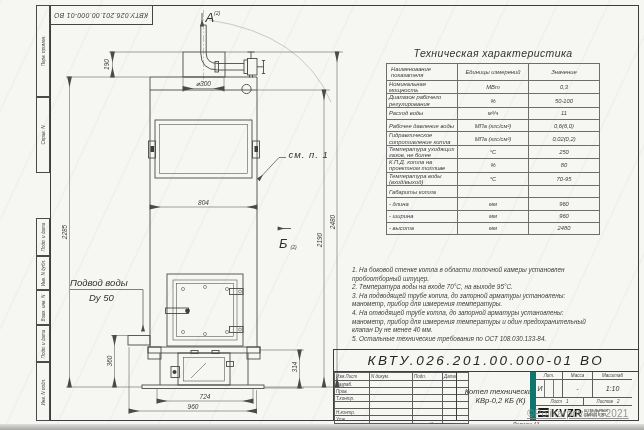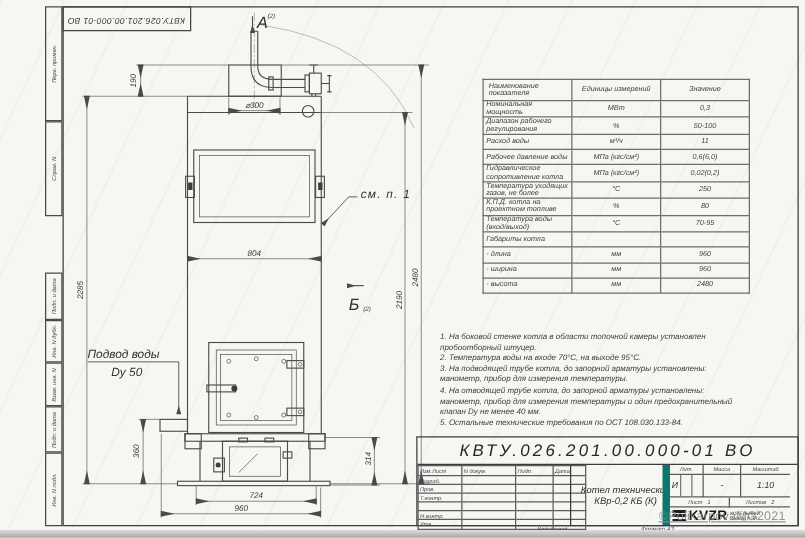--- a/index.html
+++ b/index.html
@@ -218,20 +218,21 @@
     <text class="dt" x="203.5" y="204.5" text-anchor="middle">804</text>
     <text class="dt" text-anchor="middle" transform="rotate(-90 66.5 232)" x="66.5" y="232">2285</text>
     <text class="dt" text-anchor="middle" transform="rotate(-90 321.5 240)" x="321.5" y="240">2190</text>
     <text class="dt" text-anchor="middle" transform="rotate(-90 334.5 222)" x="334.5" y="222">2480</text>
     <text class="dt" text-anchor="middle" transform="rotate(-90 111.5 361)" x="111.5" y="361">360</text>
     <text class="dt" text-anchor="middle" transform="rotate(-90 296.5 367)" x="296.5" y="367">314</text>
     <text class="dt" x="205" y="398.5" text-anchor="middle">724</text>
     <text class="dt" x="193" y="408.5" text-anchor="middle">960</text>
   </svg>
 
+  <div class="ttl">Техническая характеристика</div>
   <table class="tech">
     <tbody>
         <tr>
       <th class="c1" style="text-align:left;padding-left:4px">Наименование показателя</th>
       <th class="c2">Единицы измерений</th>
       <th class="c3">Значение</th>
     </tr>
     <tr>
           <td class="c1">Номинальная мощность</td>
           <td class="c2">МВт</td>

